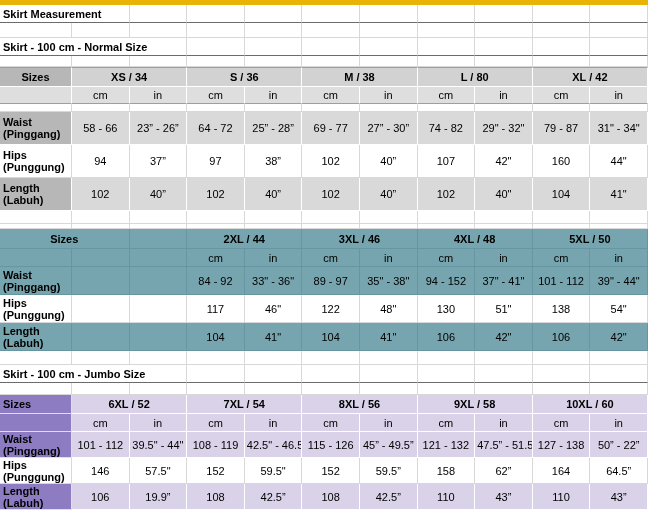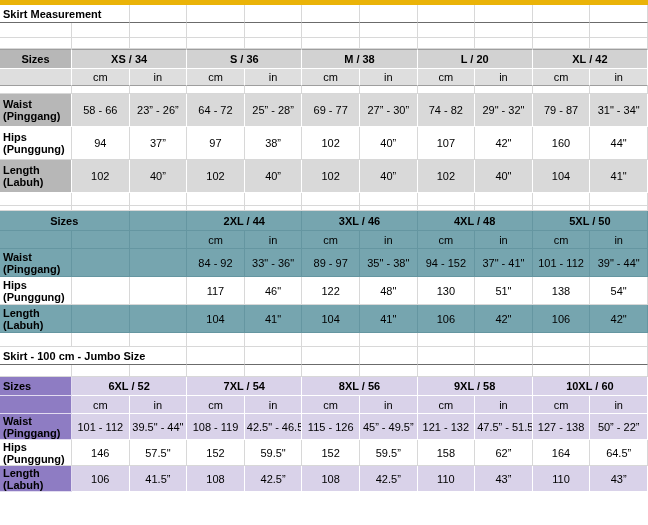--- a/index.html
+++ b/index.html
@@ -66,39 +66,50 @@
           <td class=""></td>
           <td class=""></td>
           <td class=""></td>
           <td class=""></td>
           <td class=""></td>
           <td class=""></td>
           <td class=""></td>
           <td class=""></td>
           <td class=""></td>
         </tr>
+        <tr class="title" style="height: 18px;">
+          <td colspan="3" class="b lab">Skirt - 100 cm - Normal Size</td>
+          <td class=""></td>
+          <td class=""></td>
+          <td class=""></td>
+          <td class=""></td>
+          <td class=""></td>
+          <td class=""></td>
+          <td class=""></td>
+          <td class=""></td>
+        </tr>
         <tr style="height: 11px;">
           <td class=""></td>
           <td class=""></td>
           <td class=""></td>
           <td class=""></td>
           <td class=""></td>
           <td class=""></td>
           <td class=""></td>
           <td class=""></td>
           <td class=""></td>
           <td class=""></td>
           <td class=""></td>
         </tr>
         <tr class="hdr-top" style="height: 20px;">
           <td class="b g-lab c">Sizes</td>
           <td colspan="2" class="b c g-hdr">XS / 34</td>
           <td colspan="2" class="b c g-hdr">S / 36</td>
           <td colspan="2" class="b c g-hdr">M / 38</td>
-          <td colspan="2" class="b c g-hdr">L / 20</td>
+          <td colspan="2" class="b c g-hdr">L / 80</td>
           <td colspan="2" class="b c g-hdr">XL / 42</td>
         </tr>
         <tr class="hdr-bot" style="height: 17px;">
           <td class="g-unit"></td>
           <td class="c g-unit">cm</td>
           <td class="c g-unit">in</td>
           <td class="c g-unit">cm</td>
           <td class="c g-unit">in</td>
           <td class="c g-unit">cm</td>
           <td class="c g-unit">in</td>
@@ -352,21 +363,21 @@
           <td class="c ">62”</td>
           <td class="c ">164</td>
           <td class="c ">64.5”</td>
         </tr>
         <tr style="height: 26px;">
           <td class="b lab p-lab">
             <div>Length</div>
             <div>(Labuh)</div>
           </td>
           <td class="c p-fill">106</td>
-          <td class="c p-fill">41.5”</td>
+          <td class="c p-fill">19.9”</td>
           <td class="c p-fill">108</td>
           <td class="c p-fill">42.5”</td>
           <td class="c p-fill">108</td>
           <td class="c p-fill">42.5”</td>
           <td class="c p-fill">110</td>
           <td class="c p-fill">43”</td>
           <td class="c p-fill">110</td>
           <td class="c p-fill">43”</td>
         </tr>
       </tbody>

